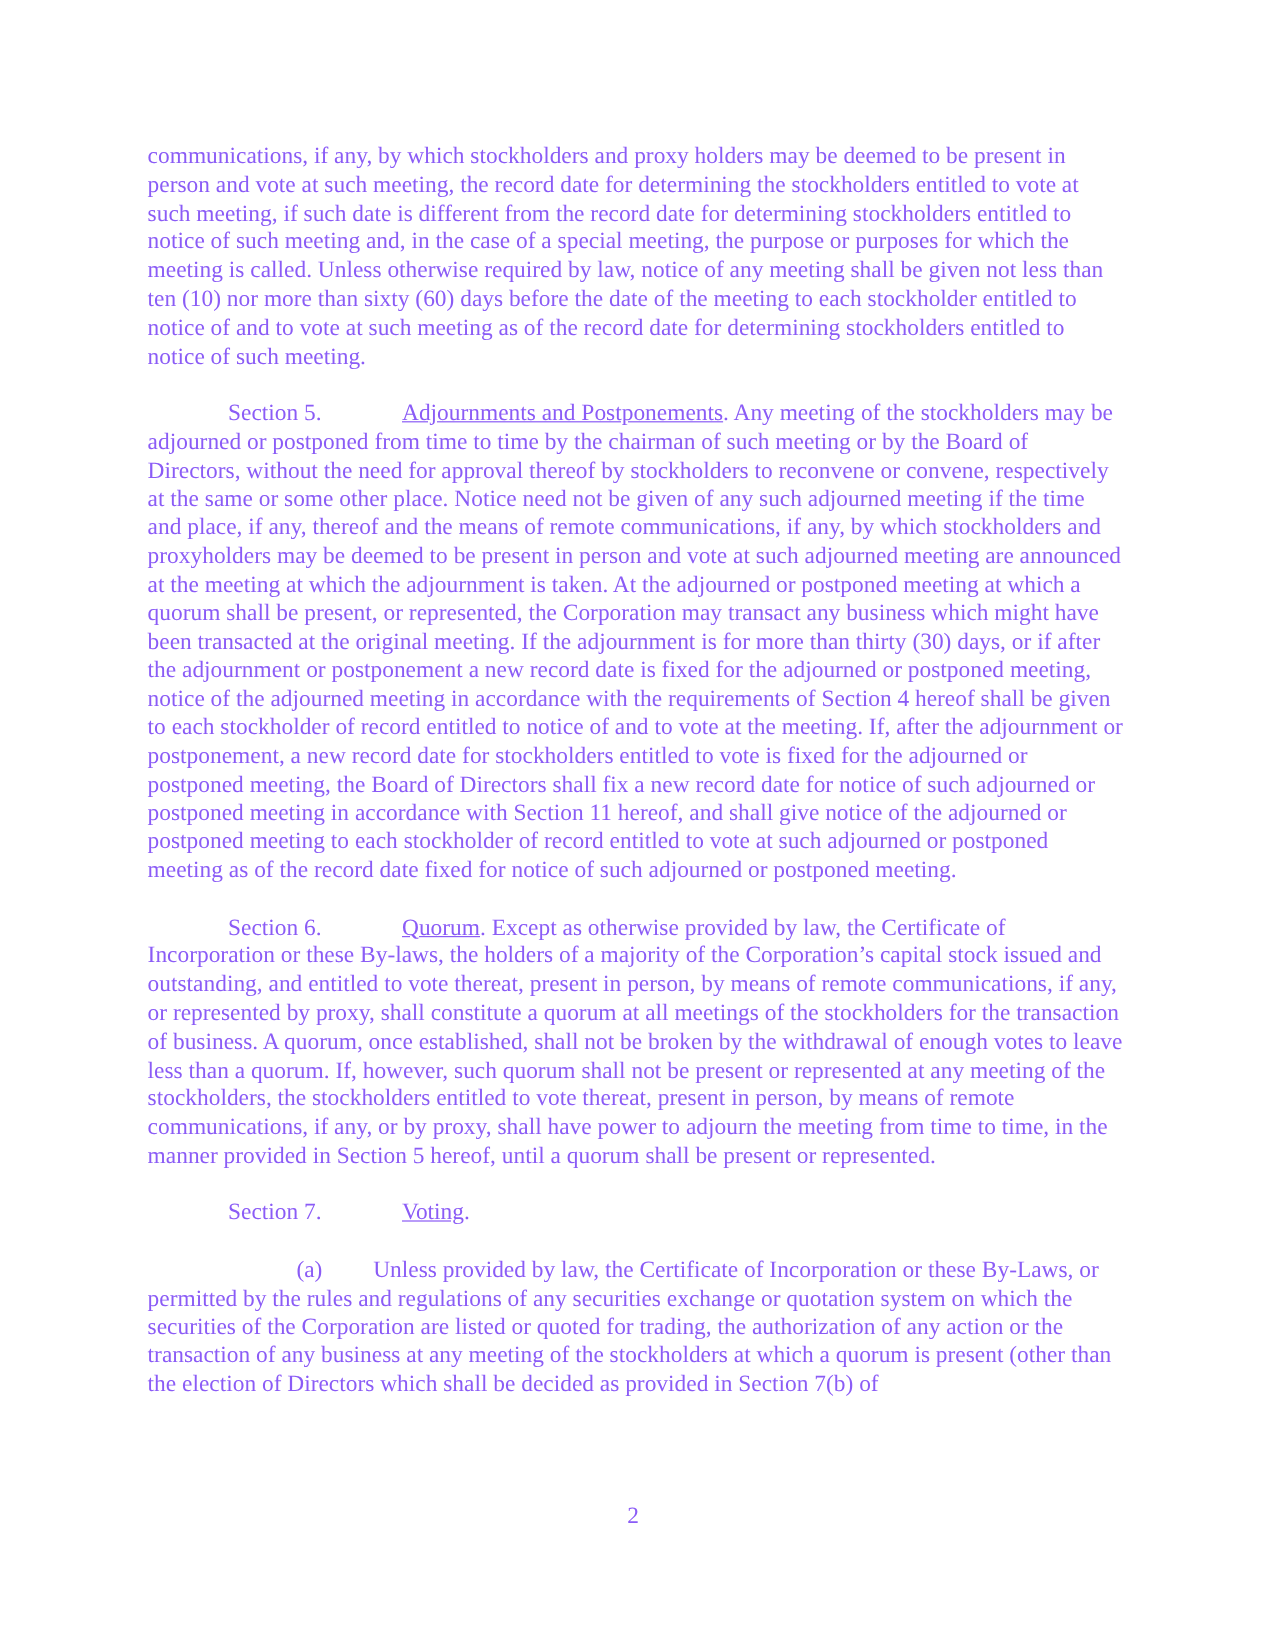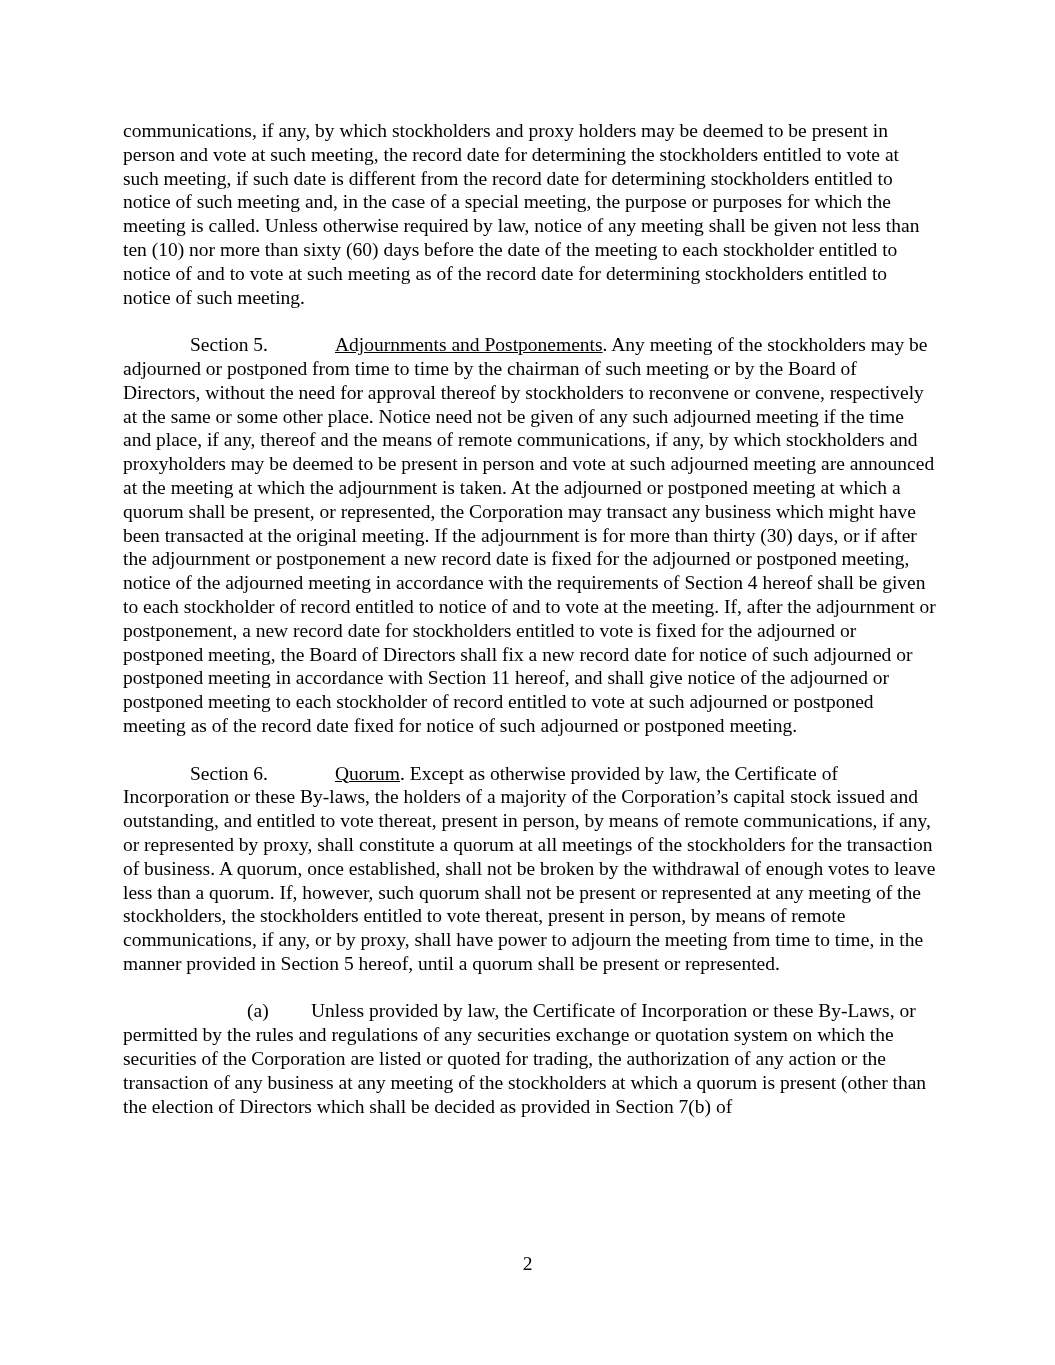--- a/index.html
+++ b/index.html
@@ -6,21 +6,21 @@
     margin: 0;
     padding: 0;
     background: #ffffff;
   }
   .page {
     position: relative;
     width: 1055px;
     height: 1365px;
     background: #ffffff;
     font-family: "Liberation Serif", "DejaVu Serif", serif;
-    color: #000000;
+    color: #8b5cf6;
     overflow: hidden;
   }
   .content {
     position: absolute;
     left: 123px;
     top: 119px;
     width: 813px;
     font-size: 19.5px;
     line-height: 23.8px;
     text-align: left;
@@ -64,16 +64,17 @@
   }
 </style>
 </head>
 <body>
 
 <div class="page">
   <div class="content" id="doc-body">
       <p class="para"><span>communications, if any, by which stockholders and proxy holders may be deemed to be present in person and vote at such meeting, the record date for determining the stockholders entitled to vote at such meeting, if such date is different from the record date for determining stockholders entitled to notice of such meeting and, in the case of a special meeting, the purpose or purposes for which the meeting is called.  Unless otherwise required by law, notice of any meeting shall be given not less than ten (10) nor more than sixty (60) days before the date of the meeting to each stockholder entitled to notice of and to vote at such meeting as of the record date for determining stockholders entitled to notice of such meeting.</span></p>
       <p class="para section"><span class="label">Section 5.</span><span class="u">Adjournments and Postponements</span><span>.  Any meeting of the stockholders may be adjourned or postponed from time to time by the chairman of such meeting or by the Board of Directors, without the need for approval thereof by stockholders to reconvene or convene, respectively at the same or some other place. Notice need not be given of any such adjourned meeting if the time and place, if any, thereof and the means of remote communications, if any, by which stockholders and proxyholders may be deemed to be present in person and vote at such adjourned meeting are announced at the meeting at which the adjournment is taken.  At the adjourned or postponed meeting at which a quorum shall be present, or represented, the Corporation may transact any business which might have been transacted at the original meeting.  If the adjournment is for more than thirty (30) days, or if after the adjournment or postponement a new record date is fixed for the adjourned or postponed meeting, notice of the adjourned meeting in accordance with the requirements of Section 4 hereof shall be given to each stockholder of record entitled to notice of and to vote at the meeting.  If, after the adjournment or postponement, a new record date for stockholders entitled to vote is fixed for the adjourned or postponed meeting, the Board of Directors shall fix a new record date for notice of such adjourned or postponed meeting in accordance with Section 11 hereof, and shall give notice of the adjourned or postponed meeting to each stockholder of record entitled to vote at such adjourned or postponed meeting as of the record date fixed for notice of such adjourned or postponed meeting.</span></p>
       <p class="para section"><span class="label">Section 6.</span><span class="u">Quorum</span><span>.  Except as otherwise provided by law, the Certificate of Incorporation or these By-laws, the holders of a majority of the Corporation’s capital stock issued and outstanding, and entitled to vote thereat, present in person, by means of remote communications, if any, or represented by proxy, shall constitute a quorum at all meetings of the stockholders for the transaction of business.  A quorum, once established, shall not be broken by the withdrawal of enough votes to leave less than a quorum.  If, however, such quorum shall not be present or represented at any meeting of the stockholders, the stockholders entitled to vote thereat, present in person, by means of remote communications, if any, or by proxy, shall have power to adjourn the meeting from time to time, in the manner provided in Section 5 hereof, until a quorum shall be present or represented.</span></p>
+      <p class="para section"><span class="label">Section 7.</span><span class="u">Voting</span><span>.</span></p>
       <p class="para sub"><span class="label">(a)</span><span>Unless provided by law, the Certificate of Incorporation or these By-Laws, or permitted by the rules and regulations of any securities exchange or quotation system on which the securities of the Corporation are listed or quoted for trading, the authorization of any action or the transaction of any business at any meeting of the stockholders at which a quorum is present (other than the election of Directors which shall be decided as provided in Section 7(b) of</span></p>
     </div>
   <div class="page-number">2</div>
 </div>
 
 </body></html>

